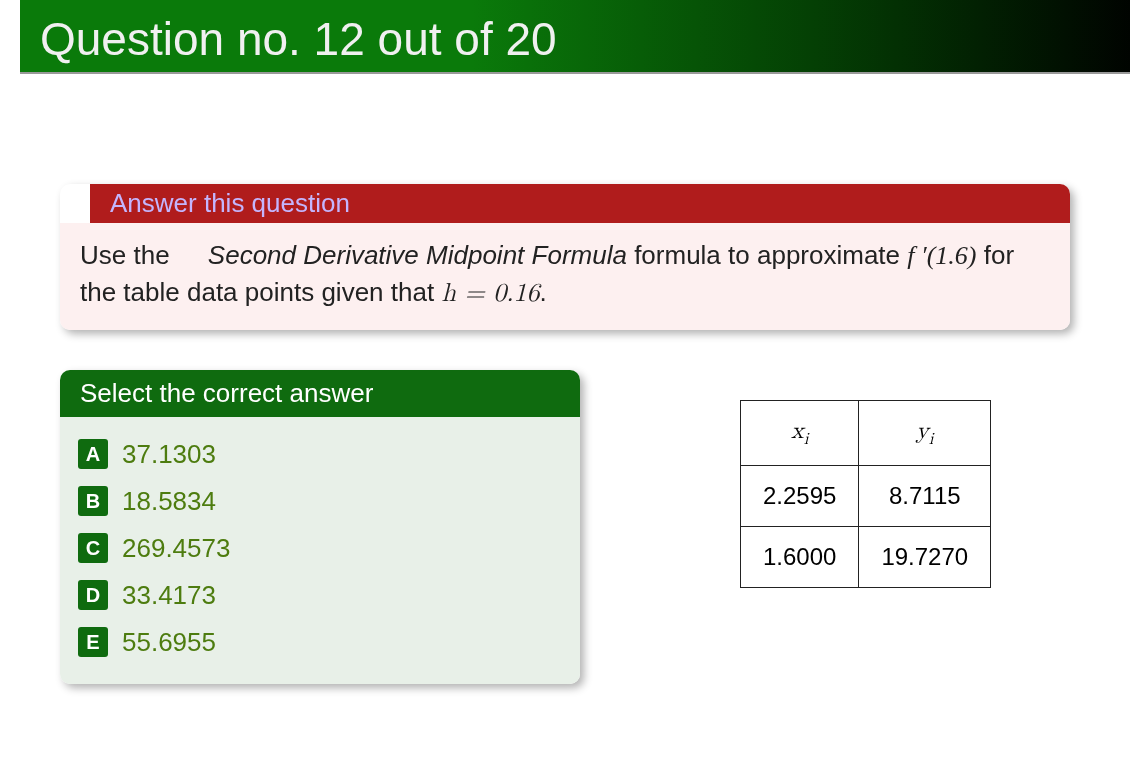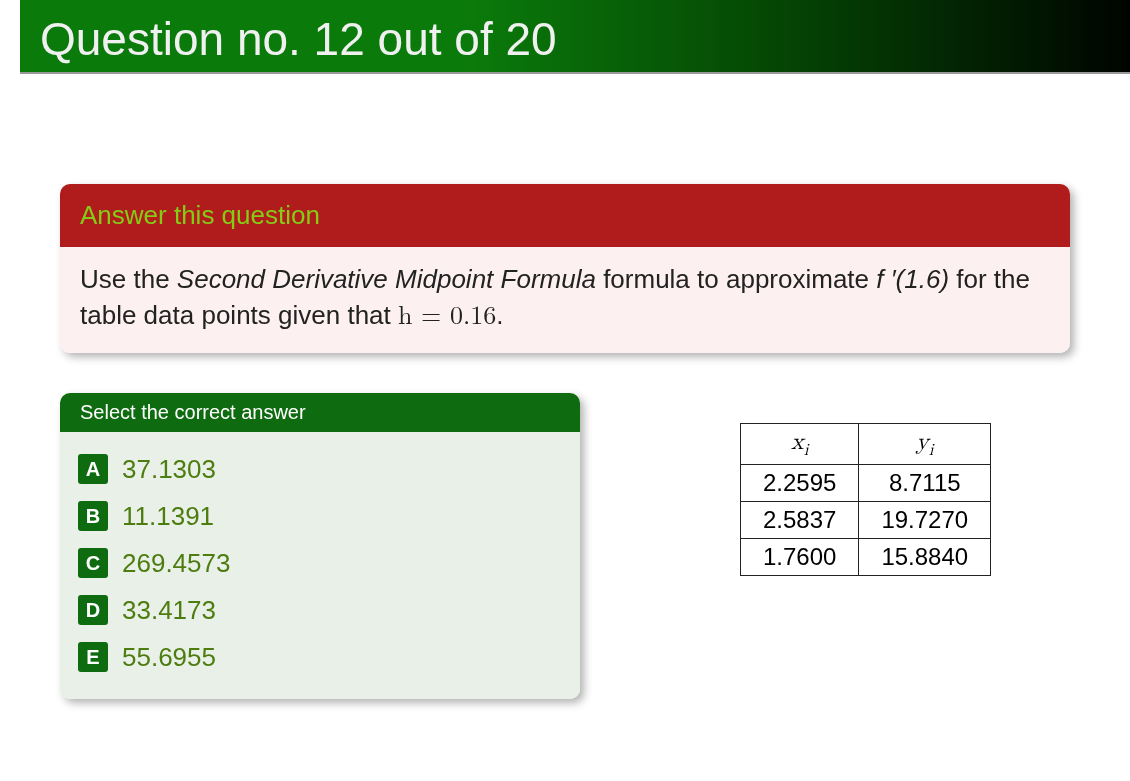--- a/index.html
+++ b/index.html
@@ -23,52 +23,53 @@
   }
   
   .question-box {
     border-radius: 10px;
     overflow: hidden;
     box-shadow: 4px 4px 8px rgba(0,0,0,0.3);
     margin-bottom: 40px;
   }
   .question-box .qhead {
     background: #b01c1c;
-    color: #84cc16;
+    color: #c4b5fd;
     font-size: 26px;
     font-weight: 300;
-    padding: 16px 20px;
+    padding: 4px 20px;
+    margin-left: 30px;
   }
   .question-box .qbody {
     background: #fdf0f0;
     padding: 14px 20px 18px 20px;
     font-size: 26px;
     color: #222;
     line-height: 1.4;
   }
-  .qbody .italic { font-style: italic; }
-  .qbody .math { font-family: "Latin Modern Math", "Cambria Math", Georgia, serif; }
-  .fprime { font-family: Liberation Sans, sans-serif; font-style: italic; }
+  .qbody .italic { font-style: italic; margin-left: 31px; }
+  .qbody .math { font-family: "Latin Modern Math", "Cambria Math", Georgia, serif; font-style: italic; }
+  .fprime { font-family: Liberation Serif, serif; font-style: italic; }
   
   .lower {
     display: flex;
     gap: 160px;
     align-items: flex-start;
   }
   
   .answer-box {
     width: 520px;
     border-radius: 10px;
     overflow: hidden;
     box-shadow: 4px 4px 8px rgba(0,0,0,0.3);
   }
   .answer-box .ahead {
     background: #0f6b0f;
     color: #fff;
-    font-size: 20px;
+    font-size: 26px;
     font-weight: 300;
     padding: 8px 20px;
   }
   .answer-box .abody {
     background: #e8f0e8;
     padding: 14px 18px 18px 18px;
   }
   .opt {
     display: flex;
     align-items: center;
@@ -92,21 +93,21 @@
     color: #4d7c0f;
   }
   
   .data-table {
     border-collapse: collapse;
     font-size: 24px;
     margin-top: 30px;
   }
   .data-table th, .data-table td {
     border: 1px solid #222;
-    padding: 4px 22px;
+    padding: 16px 22px;
     text-align: center;
     font-weight: 400;
   }
   .data-table th {
     font-family: "Latin Modern Math", "Cambria Math", Georgia, serif;
     font-style: italic;
   }
   .sub { font-size: 0.7em; font-style: italic; }
 </style>
 </head>
@@ -129,21 +130,21 @@
 
     <div class="answer-box">
       <div class="ahead">Select the correct answer</div>
       <div class="abody">
         <div class="opt">
           <span class="letter">A</span>
           <span class="val">37.1303</span>
         </div>
         <div class="opt">
           <span class="letter">B</span>
-          <span class="val">11.1391</span>
+          <span class="val">18.5834</span>
         </div>
         <div class="opt">
           <span class="letter">C</span>
           <span class="val">269.4573</span>
         </div>
         <div class="opt">
           <span class="letter">D</span>
           <span class="val">33.4173</span>
         </div>
         <div class="opt">
@@ -159,25 +160,21 @@
           <th><span>x</span><sub class="sub">i</sub></th>
           <th><span>y</span><sub class="sub">i</sub></th>
         </tr>
       </thead>
       <tbody>
         <tr>
           <td>2.2595</td>
           <td>8.7115</td>
         </tr>
         <tr>
-          <td>2.5837</td>
+          <td>1.6000</td>
           <td>19.7270</td>
-        </tr>
-        <tr>
-          <td>1.7600</td>
-          <td>15.8840</td>
         </tr>
       </tbody>
     </table>
 
   </div>
 
 </div>
 
 </body></html>

